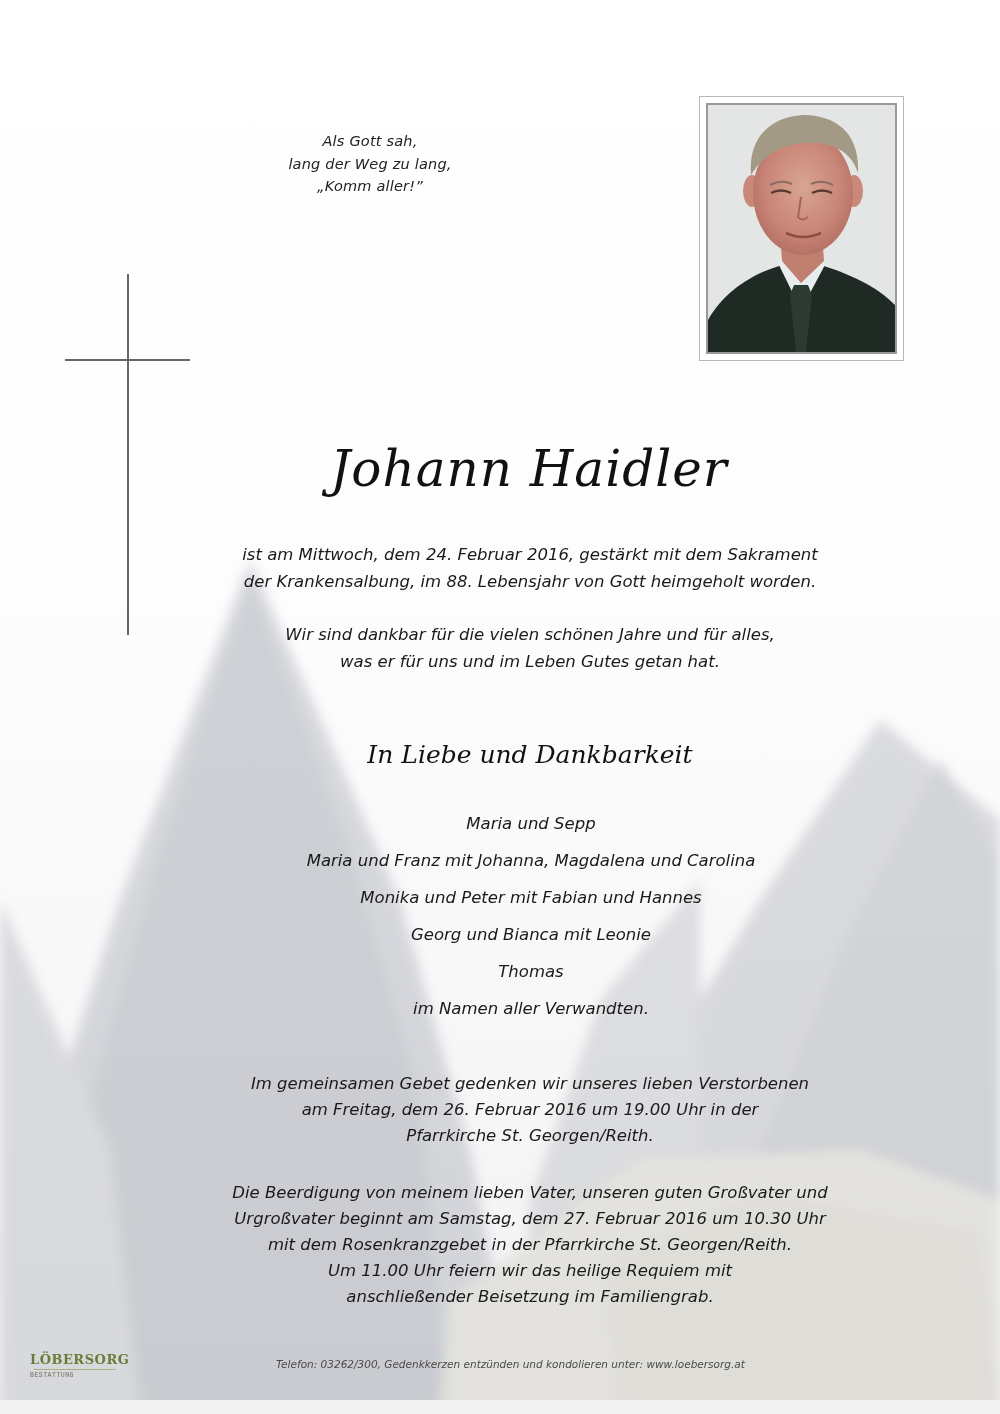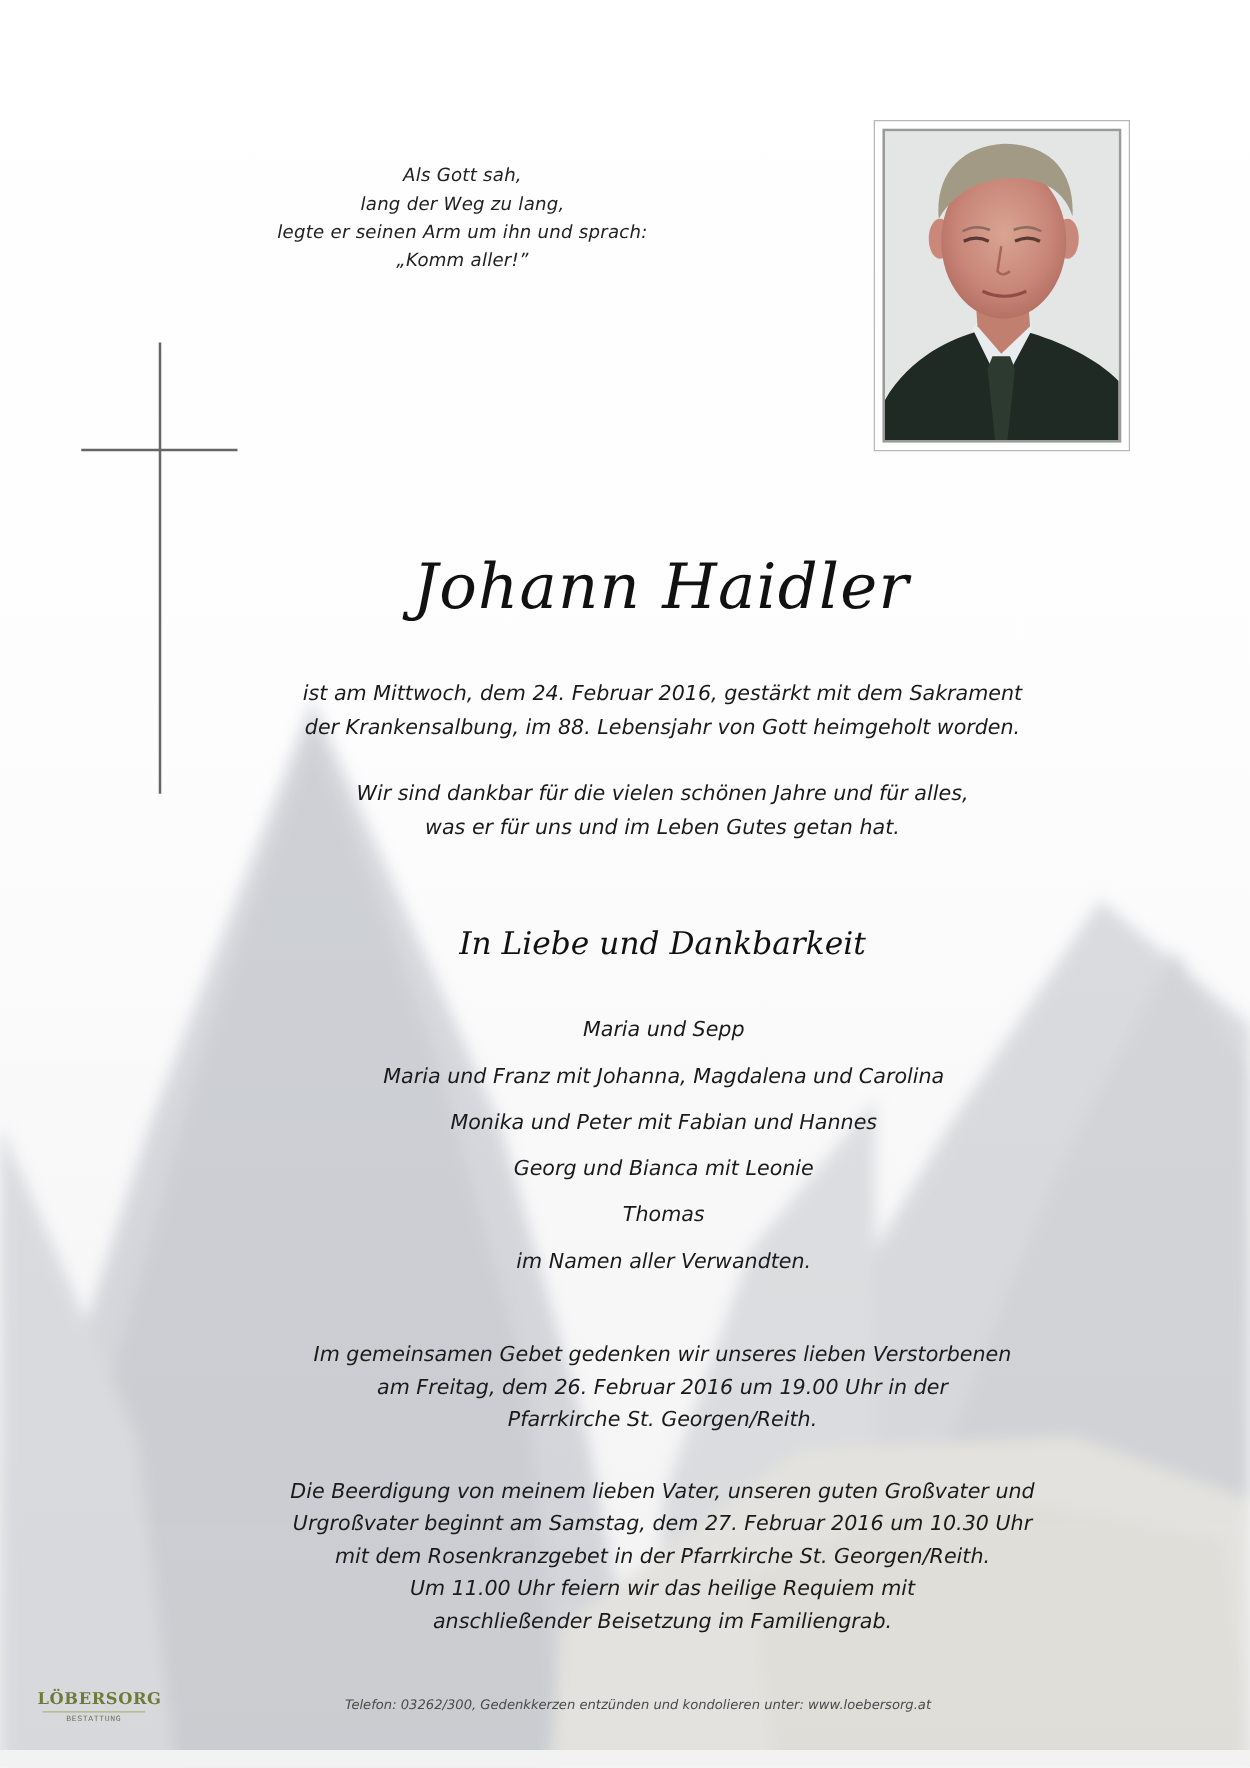--- a/index.html
+++ b/index.html
@@ -54,21 +54,21 @@
   }
   .family {
     position:absolute; left:0; top:805px; width:1062px; text-align:center;
     font-size:16.5px; line-height:37px; color:#1a1a1a; font-style:oblique;
   }
   .p3 { top:1071px; }
   .p4 { top:1180px; }
   .p3, .p4 { line-height:26px; }
 
   .logo {
-    position:absolute; left:30px; top:1352px; width:90px; text-align:center;
+    position:absolute; left:30px; top:1352px; width:90px; 
   }
   .logo-name {
     font-family:"DejaVu Serif", serif; font-size:13px; color:#6c7a3a;
     letter-spacing:0.5px; font-weight:bold;
   }
   .logo-line { height:1px; background:#a9b47c; margin:2px 4px; }
   .logo-sub {
     font-family:Liberation Mono, monospace; font-size:6.5px; color:#6f6f5a; letter-spacing:0.5px;
   }
   .footer {
@@ -105,21 +105,20 @@
     <polygon points="600,1260 760,1190 980,1230 1000,1414 620,1414" fill="#cfccc2"></polygon>
   </g>
   <rect x="0" y="1400" width="1000" height="14" fill="#f2f2f2"></rect>
 </svg>
 
 <div class="content">
 
   <div class="verse">
     <div>Als Gott sah,</div>
     <div>lang der Weg zu lang,</div>
-    <div>legte er seinen Arm um ihn und sprach:</div>
     <div>„Komm aller!”</div>
   </div>
 
   <div class="photo-frame">
     <div class="photo" title="Portrait of elderly man in dark jacket with white shirt and dark tie">
       <svg width="187" height="247" viewBox="0 0 187 247">
         <defs>
           <radialGradient id="face" cx="0.5" cy="0.45" r="0.55">
             <stop offset="0" stop-color="#d9a592"></stop>
             <stop offset="0.7" stop-color="#c88577"></stop>

